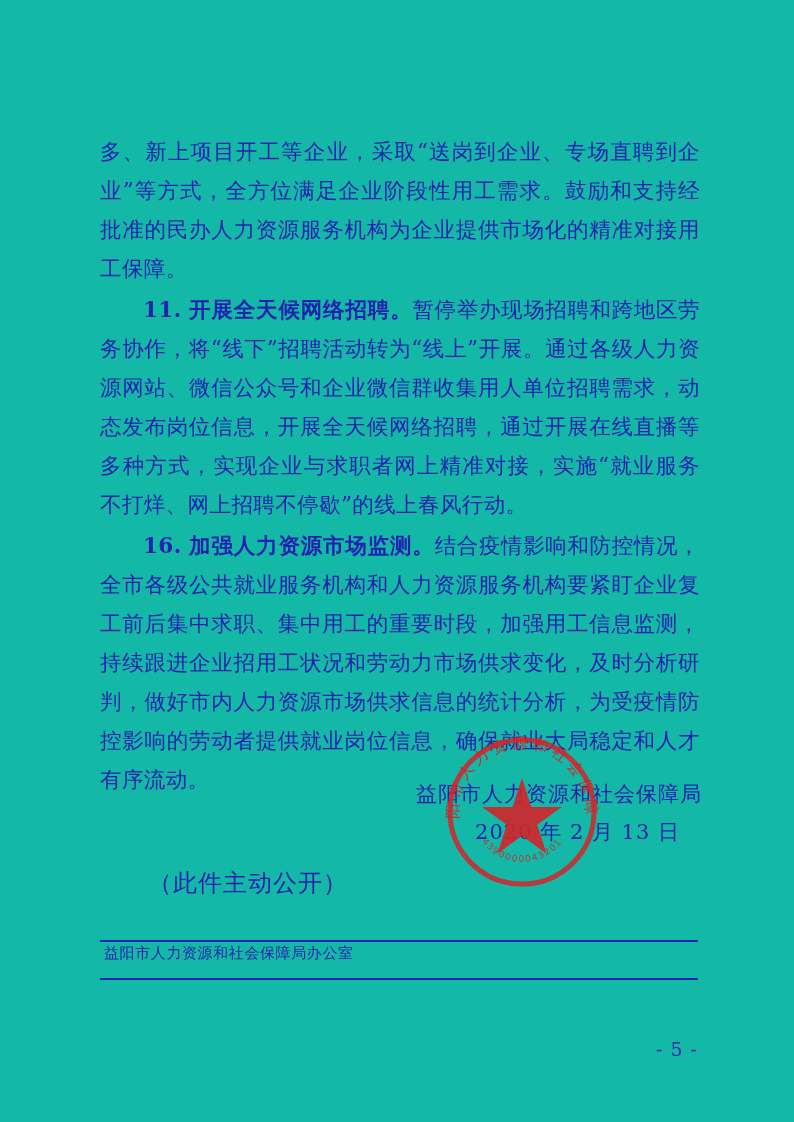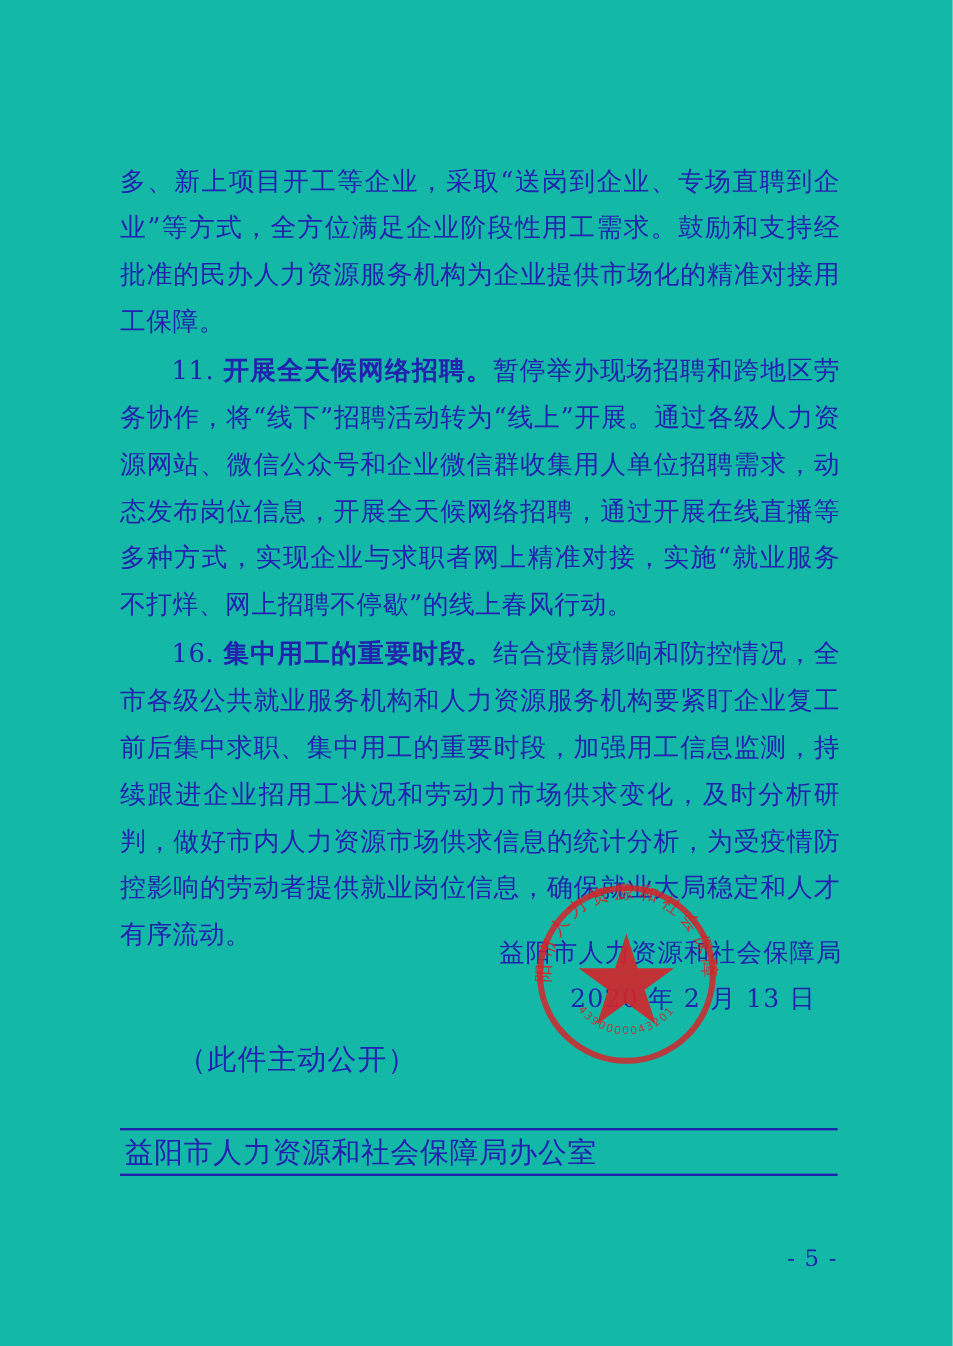--- a/index.html
+++ b/index.html
@@ -33,21 +33,21 @@
     color: #2222b0;
     text-align: justify;
     text-justify: inter-character;
     letter-spacing: 0.4px;
     font-family: "DejaVu Serif", "Liberation Serif", serif;
   }
   p.para.indent {
     text-indent: 43px;
   }
   .num {
-    font-weight: normal;
+    font-weight: bold;
   }
   .bold-head {
     font-weight: bold;
     letter-spacing: 0.6px;
   }
   
   .sign-block {
     position: absolute;
     right: 92px;
     top: 775px;
@@ -104,21 +104,21 @@
     background: #2222b0;
   }
   .footer-row {
     position: absolute;
     left: 100px;
     top: 944px;
     width: 598px;
     display: flex;
     justify-content: space-between;
     align-items: center;
-    font-size: 24px;
+    font-size: 15px;
     color: #2222b0;
     letter-spacing: 0.6px;
   }
   .footer-left { padding-left: 4px; }
   .footer-right { padding-right: 6px; }
   .page-number {
     position: absolute;
     right: 96px;
     top: 1038px;
     font-size: 19px;
@@ -133,21 +133,21 @@
 
   <div class="doc-body">
 
     <p class="para">多、新上项目开工等企业，采取“送岗到企业、专场直聘到企业”等方式，全方位满足企业阶段性用工需求。鼓励和支持经批准的民办人力资源服务机构为企业提供市场化的精准对接用工保障。</p>
 
     <p class="para indent">
       <span class="num">11.</span><span>&nbsp;</span><span class="bold-head">开展全天候网络招聘。</span><span>暂停举办现场招聘和跨地区劳务协作，将“线下”招聘活动转为“线上”开展。通过各级人力资源网站、微信公众号和企业微信群收集用人单位招聘需求，动态发布岗位信息，开展全天候网络招聘，通过开展在线直播等多种方式，实现企业与求职者网上精准对接，实施“就业服务不打烊、网上招聘不停歇”的线上春风行动。</span>
     </p>
 
     <p class="para indent">
-      <span class="num">16.</span><span>&nbsp;</span><span class="bold-head">集中用工的重要时段。</span><span>结合疫情影响和防控情况，全市各级公共就业服务机构和人力资源服务机构要紧盯企业复工前后集中求职、集中用工的重要时段，加强用工信息监测，持续跟进企业招用工状况和劳动力市场供求变化，及时分析研判，做好市内人力资源市场供求信息的统计分析，为受疫情防控影响的劳动者提供就业岗位信息，确保就业大局稳定和人才有序流动。</span>
+      <span class="num">16.</span><span>&nbsp;</span><span class="bold-head">加强人力资源市场监测。</span><span>结合疫情影响和防控情况，全市各级公共就业服务机构和人力资源服务机构要紧盯企业复工前后集中求职、集中用工的重要时段，加强用工信息监测，持续跟进企业招用工状况和劳动力市场供求变化，及时分析研判，做好市内人力资源市场供求信息的统计分析，为受疫情防控影响的劳动者提供就业岗位信息，确保就业大局稳定和人才有序流动。</span>
     </p>
 
   </div>
 
   <div class="sign-block">
     <span class="sign-line">益阳市人力资源和社会保障局</span>
     <span class="sign-date">2020 年 2 月 13 日</span>
   </div>
 
   <div class="seal">

